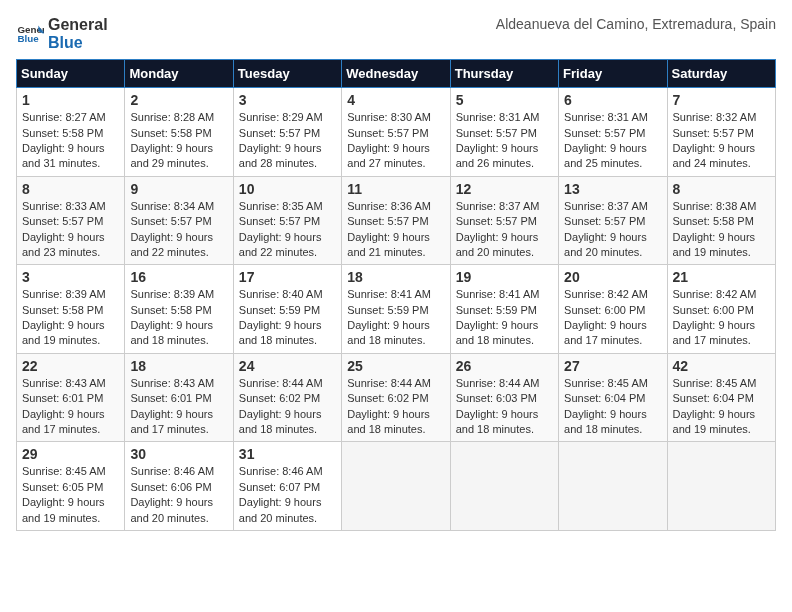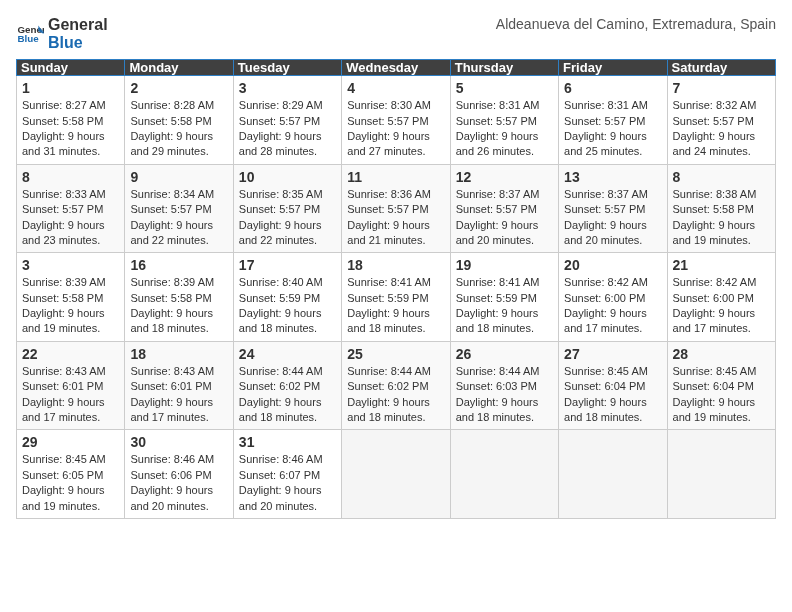--- a/index.html
+++ b/index.html
@@ -36,23 +36,23 @@
     .subtitle {
       font-size: 14px;
       color: #555;
     }
     table {
       width: 100%;
       border-collapse: collapse;
       font-size: 11px;
     }
     th {
-      background-color: #404040;
+      background-color: #0f172a;
       color: white;
-      padding: 0 4px;
+      padding: 6px 4px;
       text-align: left;
       font-size: 13px;
       font-weight: bold;
       border: 1px solid #2d7ec4;
     }
     td {
       border: 1px solid #ccc;
       padding: 4px 5px;
       vertical-align: top;
       height: 85px;
@@ -223,21 +223,21 @@
         </td>
         <td>
           <span class="day-num">26</span>
           <div class="day-info">Sunrise: 8:44 AM<br>Sunset: 6:03 PM<br>Daylight: 9 hours and 18 minutes.</div>
         </td>
         <td>
           <span class="day-num">27</span>
           <div class="day-info">Sunrise: 8:45 AM<br>Sunset: 6:04 PM<br>Daylight: 9 hours and 18 minutes.</div>
         </td>
         <td>
-          <span class="day-num">28</span>
+          <span class="day-num">42</span>
           <div class="day-info">Sunrise: 8:45 AM<br>Sunset: 6:04 PM<br>Daylight: 9 hours and 19 minutes.</div>
         </td>
       </tr>
       <tr>
         <td>
           <span class="day-num">29</span>
           <div class="day-info">Sunrise: 8:45 AM<br>Sunset: 6:05 PM<br>Daylight: 9 hours and 19 minutes.</div>
         </td>
         <td>
           <span class="day-num">30</span>

